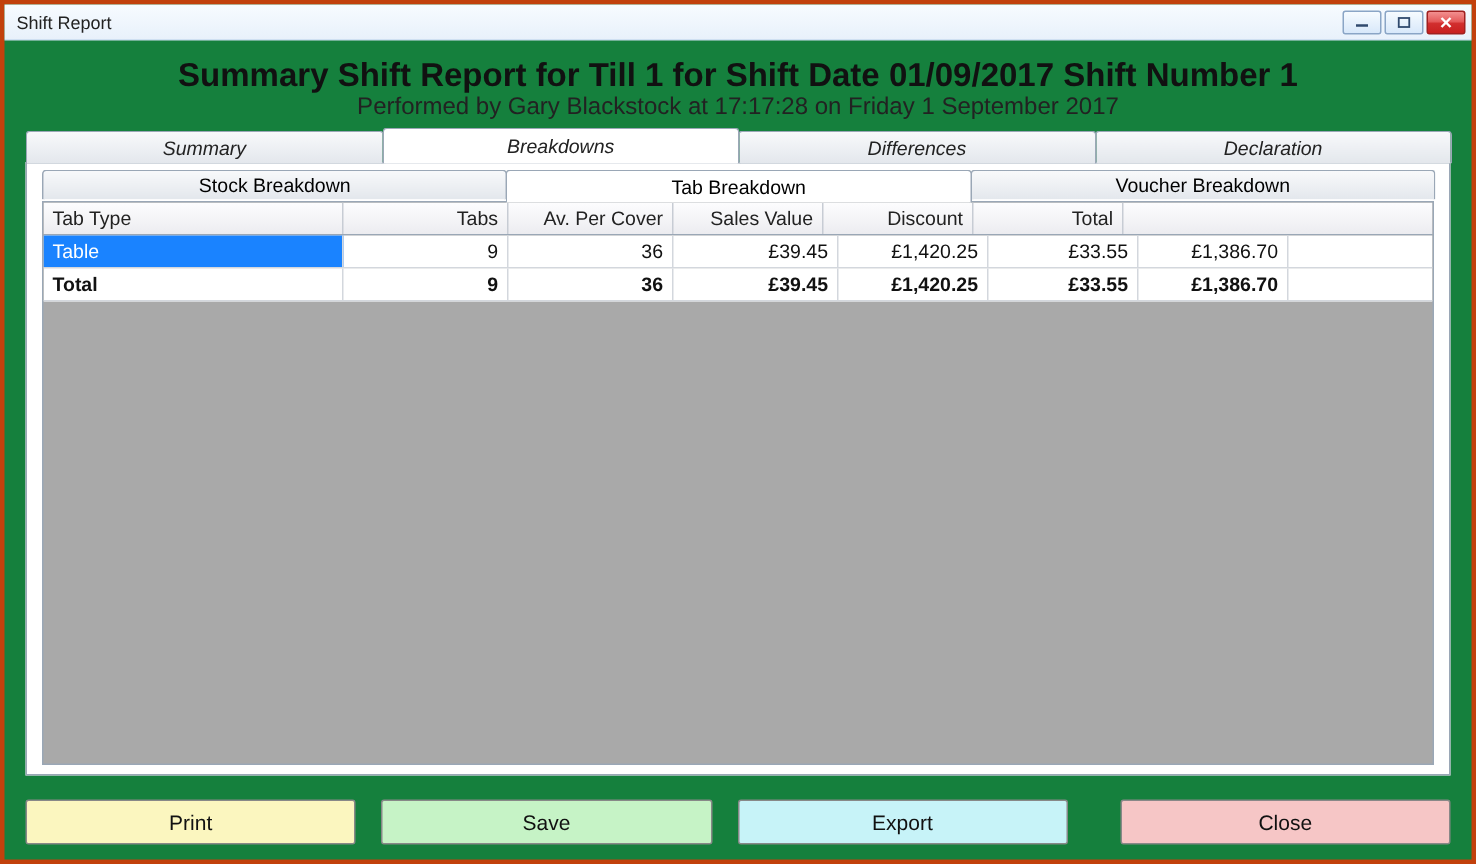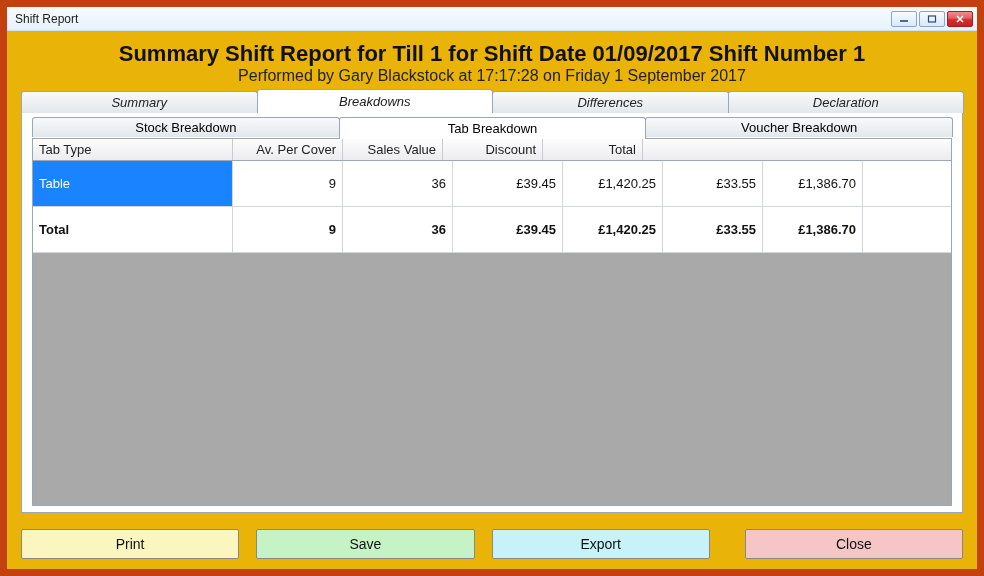--- a/index.html
+++ b/index.html
@@ -8,22 +8,22 @@
     font-family: "Segoe UI", Tahoma, sans-serif;
     font-size: 12px;
     background: #fff;
     width: 984px;
     height: 576px;
     overflow: hidden;
   }
   .window {
     width: 984px;
     height: 576px;
-    border: 7px solid #c2410c;
-    background: #eab308;
+    border: 3px solid #c2410c;
+    background: #15803d;
     display: flex;
     flex-direction: column;
     box-shadow: 0 0 0 0.5px #2a6bc5;
   }
   .titlebar {
     height: 24px;
     background: linear-gradient(to bottom, #f7fbff, #e8f1fb);
     border-bottom: 1px solid #cfe0f2;
     display: flex;
     align-items: center;
@@ -163,21 +163,21 @@
     border-bottom: 1px solid #d3d7dd;
   }
   .grid-row.selected .gb-cell:first-child {
     background: #1a83ff;
     color: #fff;
   }
   .grid-row.selected { background: #fff; }
   .grid-row.total-row { font-weight: bold; }
   .gb-cell {
     border-right: 1px solid #d3d7dd;
-    padding: 15px 6px;
+    padding: 3px 6px;
     font-size: 13px;
     color: #111;
     white-space: nowrap;
   }
   .num { text-align: right; }
 
   
   .c0 { width: 200px; text-align: left; }
   .c1 { width: 110px; }
   .c2 { width: 110px; }
@@ -251,20 +251,21 @@
       <div class="subtabstrip">
         <div class="subtab">Stock Breakdown</div>
         <div class="subtab active">Tab Breakdown</div>
         <div class="subtab">Voucher Breakdown</div>
       </div>
 
       <div class="subpanel">
         <div class="grid">
           <div class="grid-header">
             <div class="gh-cell c0">Tab Type</div>
+            <div class="gh-cell c1">Tabs</div>
             <div class="gh-cell c3">Av. Per Cover</div>
             <div class="gh-cell c4">Sales Value</div>
             <div class="gh-cell c5">Discount</div>
             <div class="gh-cell c6">Total</div>
           </div>
           <div class="grid-body">
             <div class="grid-row selected">
               <div class="gb-cell c0">Table</div>
               <div class="gb-cell c1 num">9</div>
               <div class="gb-cell c2 num">36</div>

